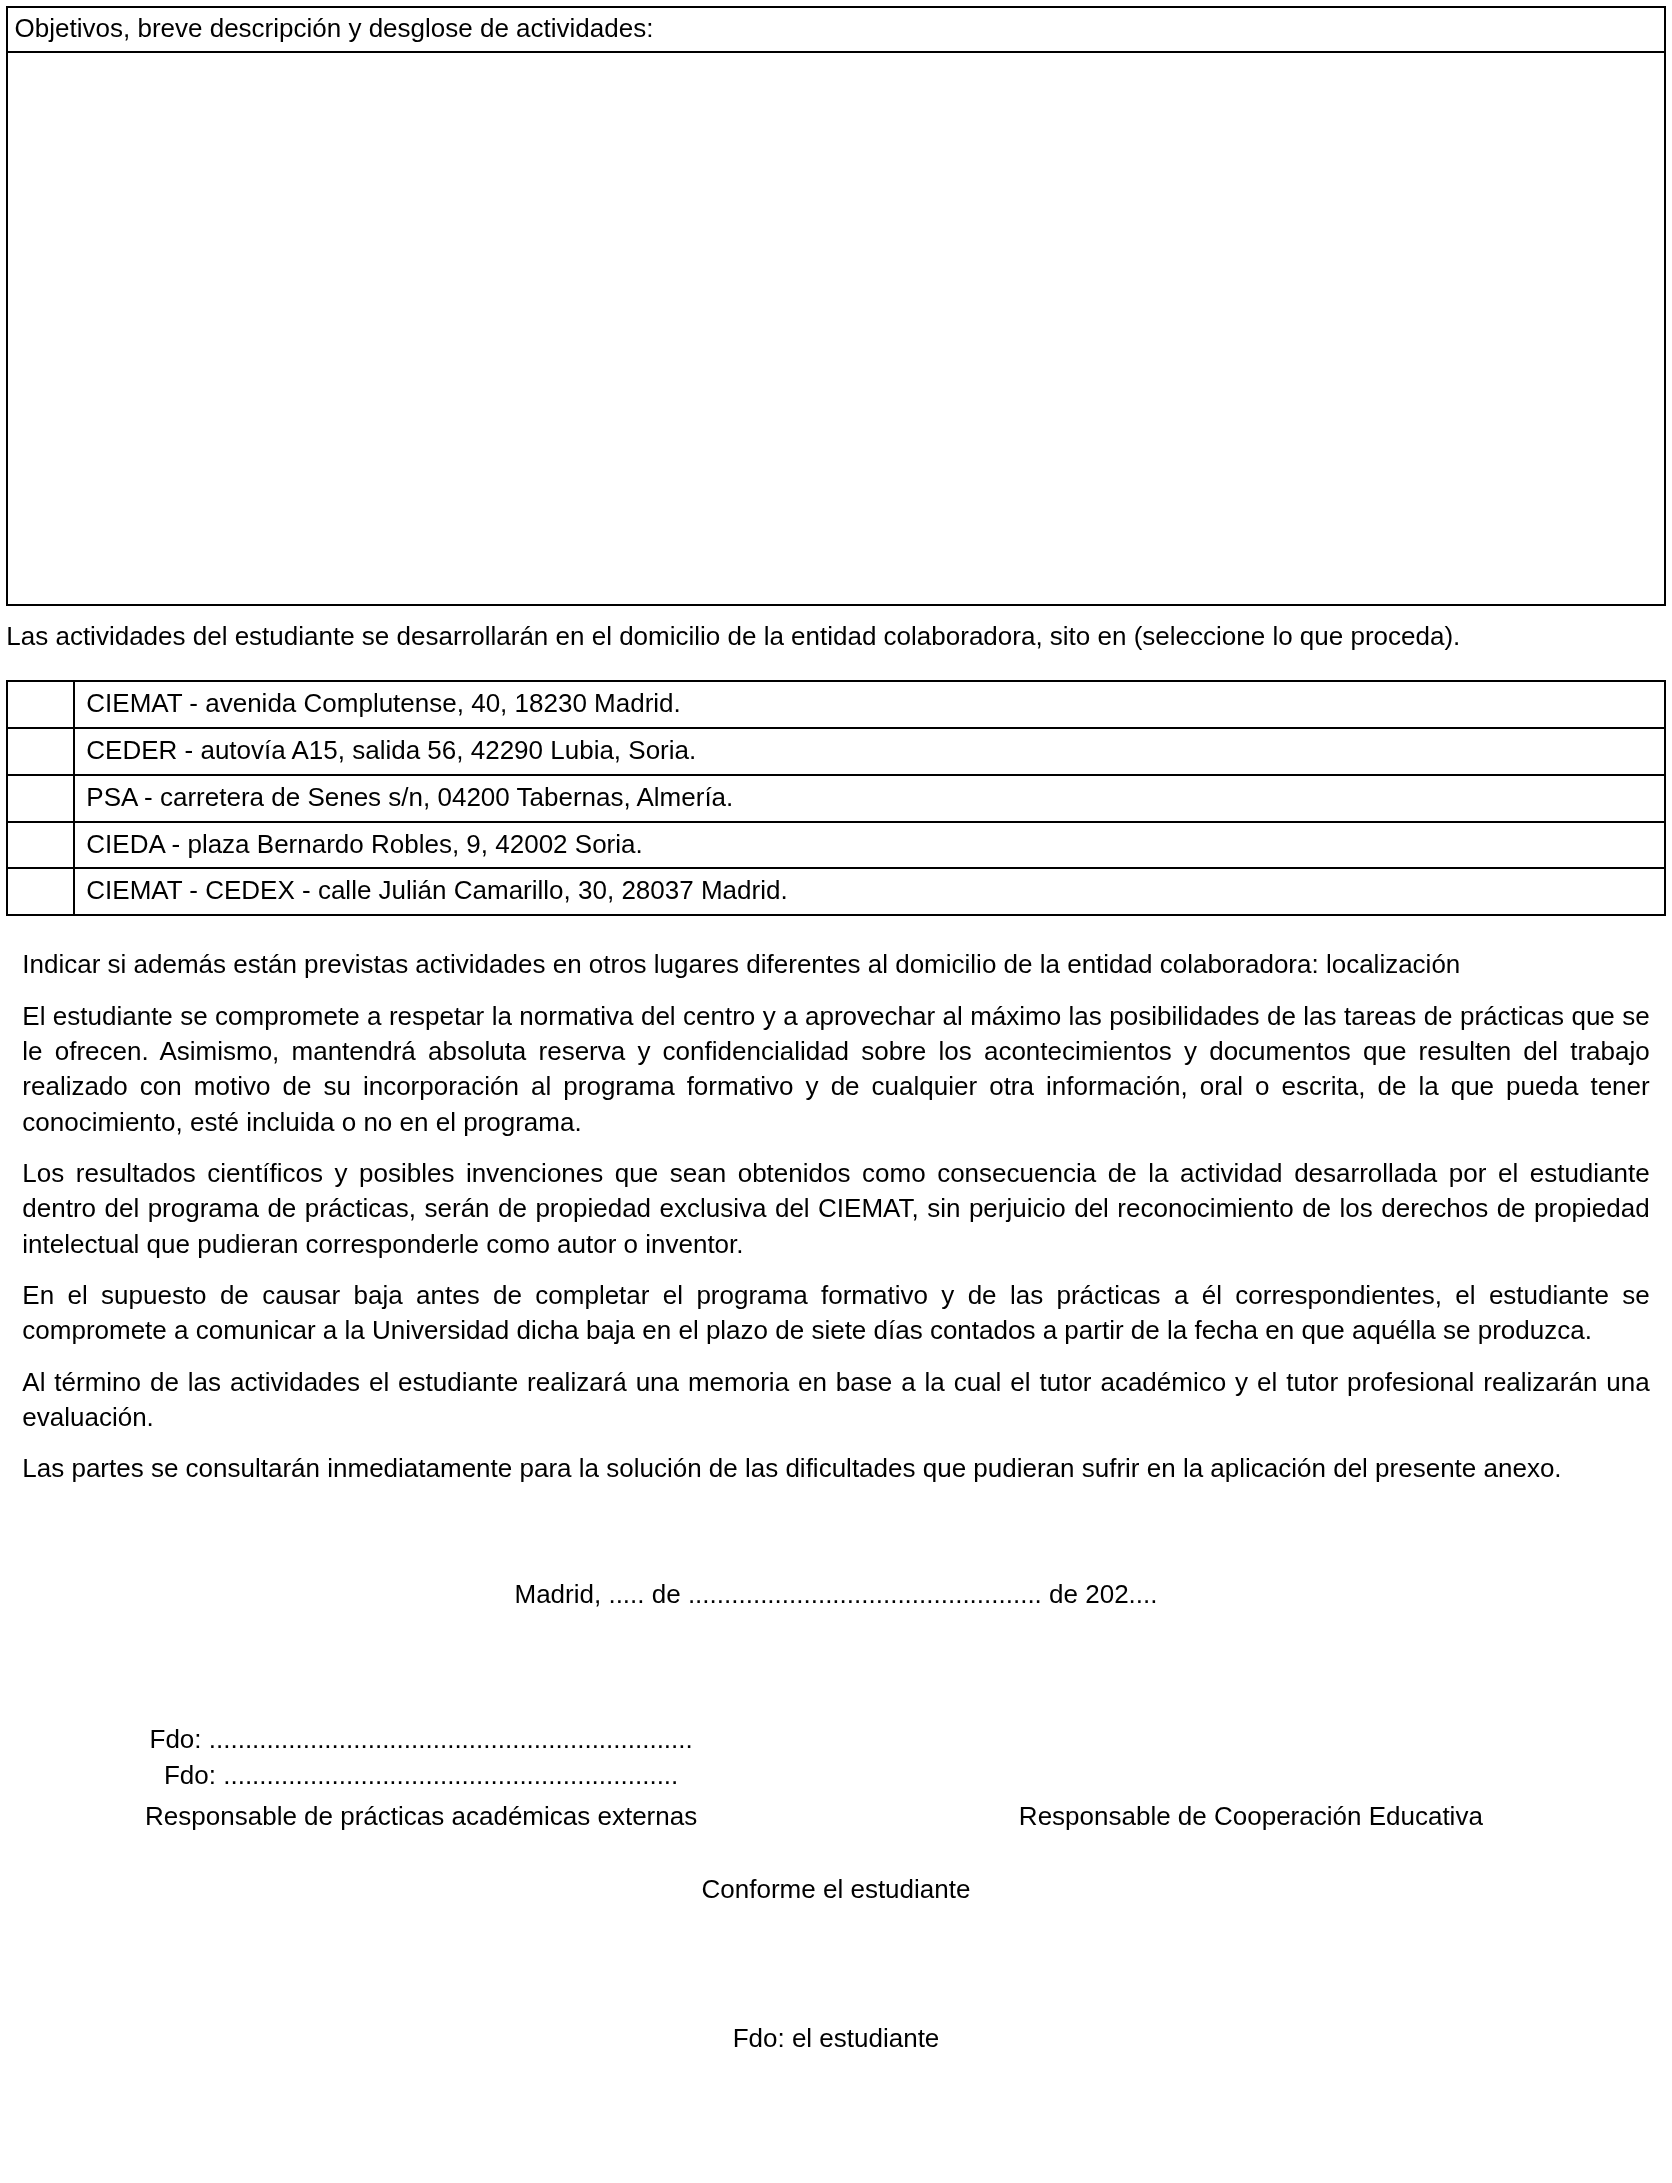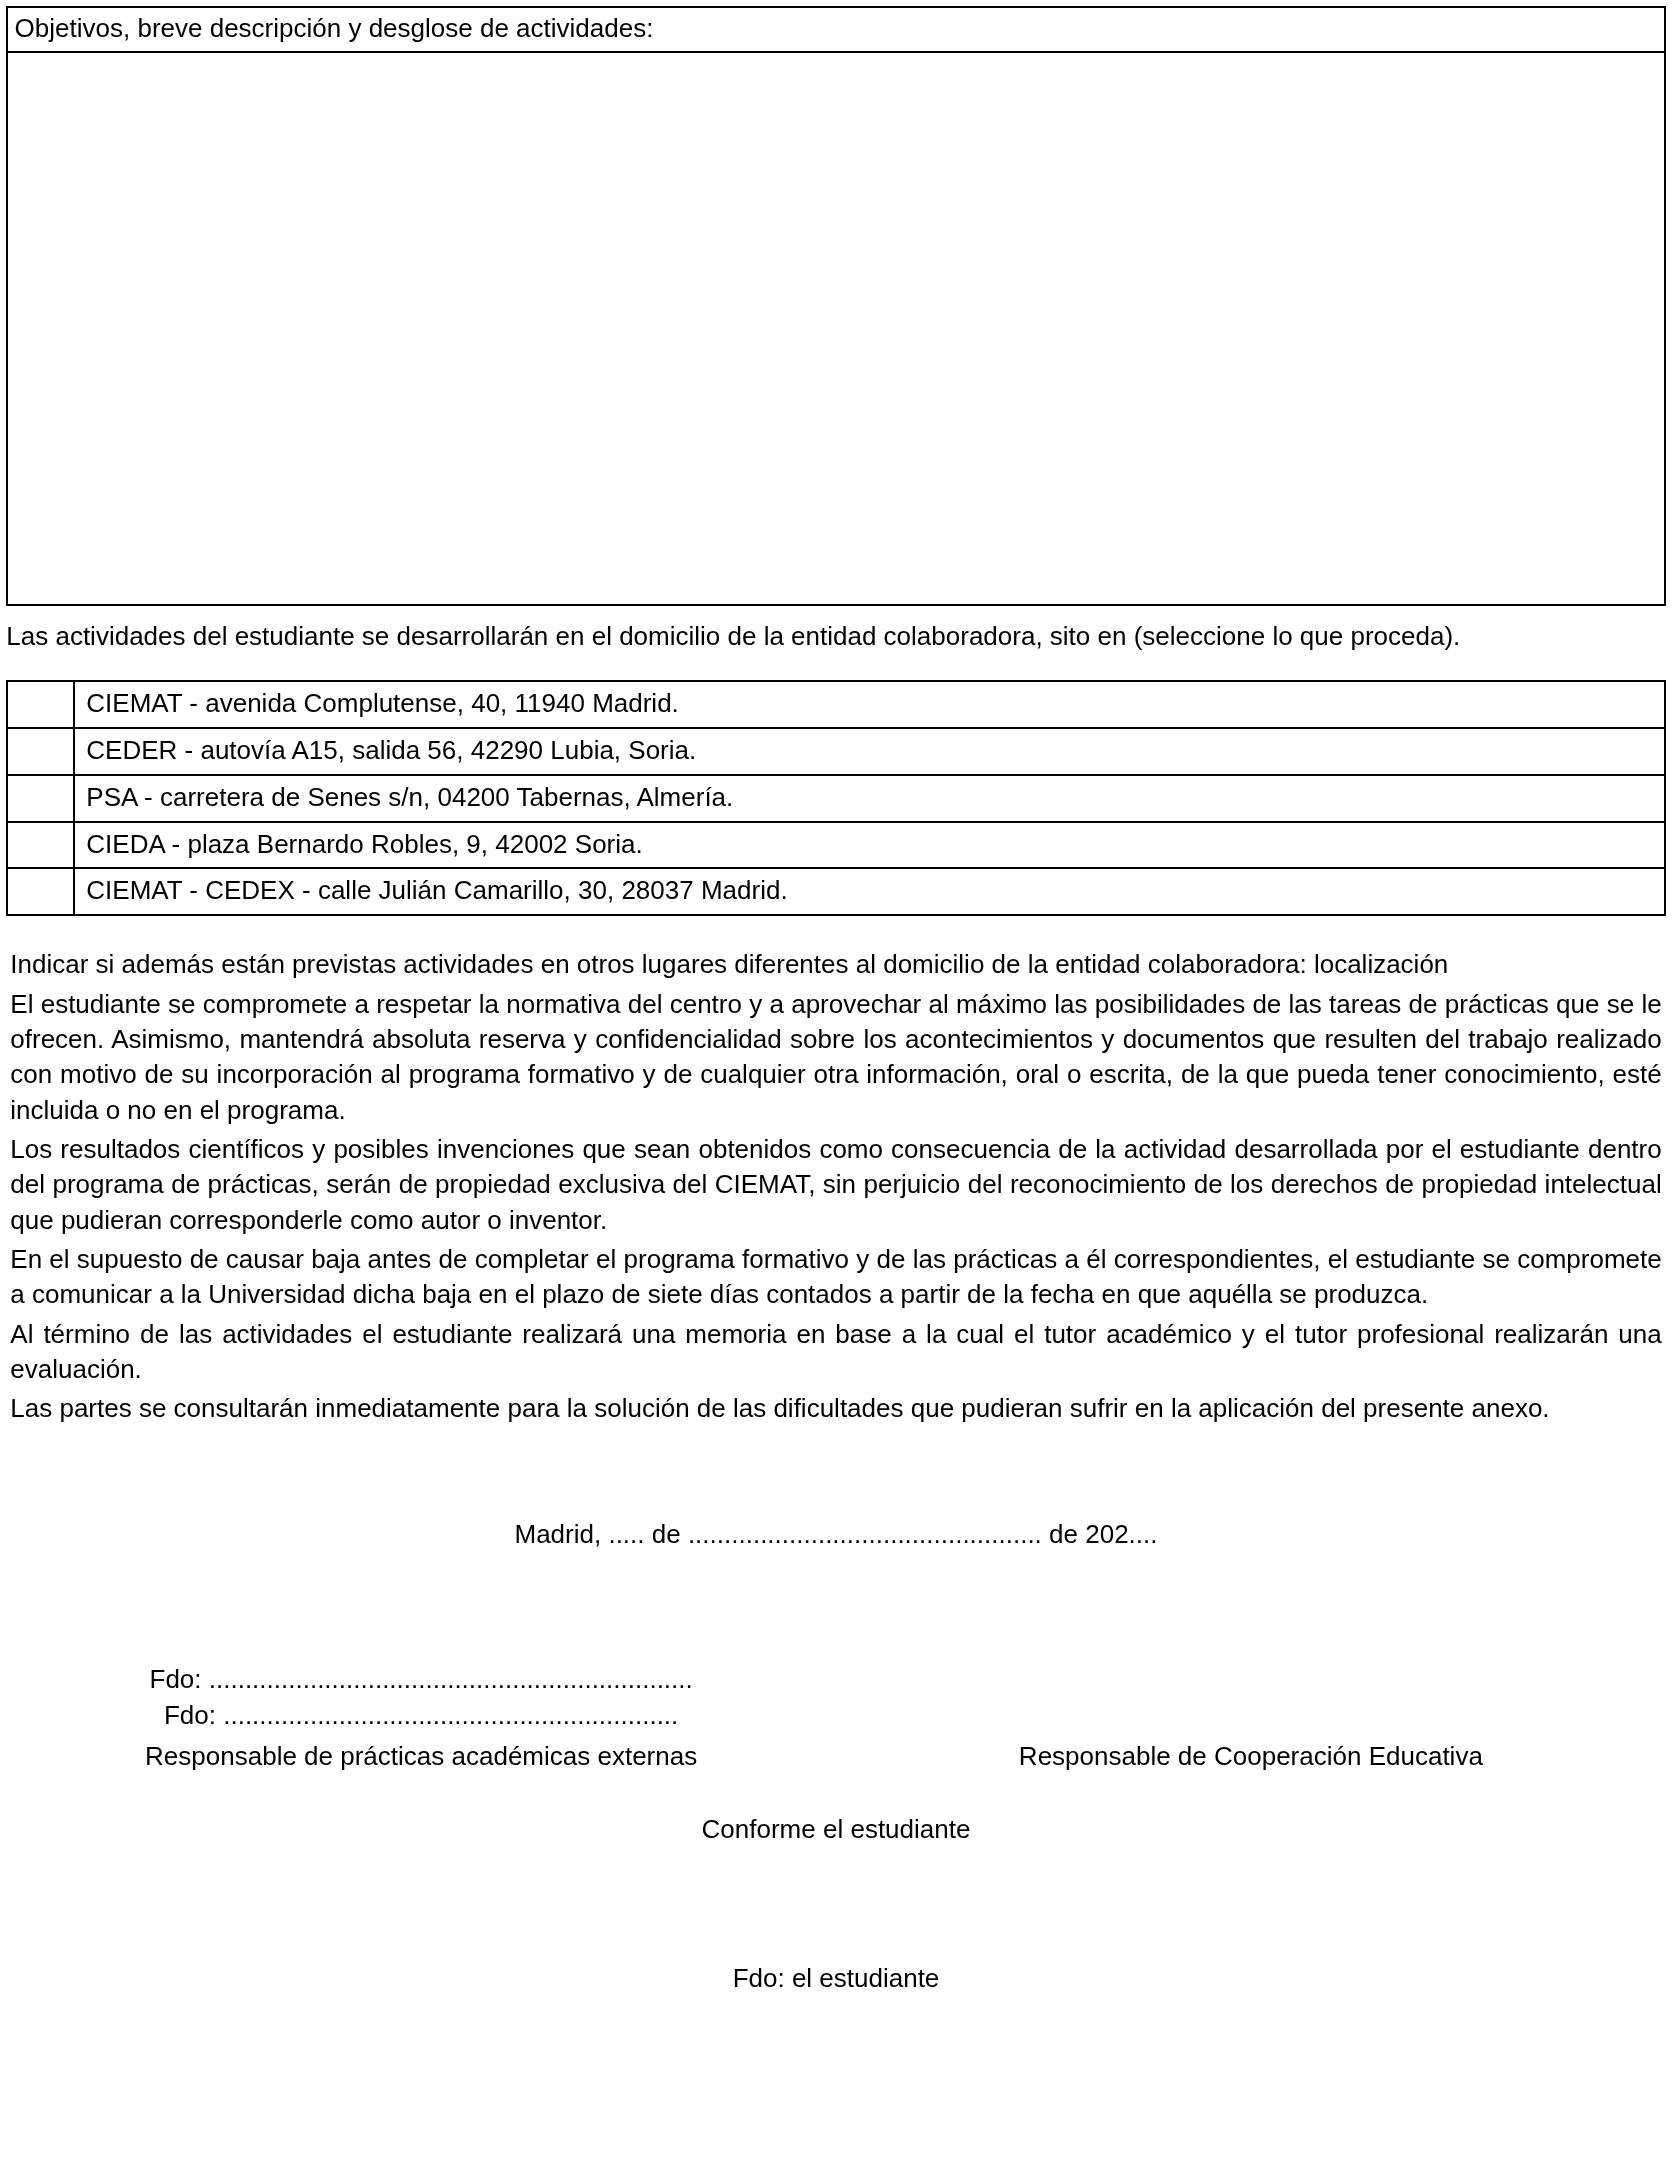--- a/index.html
+++ b/index.html
@@ -59,21 +59,21 @@
   }
   td.loc-text {
     text-align: left;
   }
 
   
   .paragraphs {
     margin-top: 31px;
   }
   p.para {
-    margin: 4px;
+    margin: 16px;
     text-align: justify;
   }
 
   
   .date-line {
     margin-top: 90px;
     text-align: center;
   }
   .sig-row {
     display: flex;
@@ -99,21 +99,21 @@
     <div class="objectives-title">Objetivos, breve descripción y desglose de actividades:</div>
     <div class="objectives-content"></div>
   </div>
 
   <p class="intro">Las actividades del estudiante se desarrollarán en el domicilio de la entidad colaboradora, sito en (seleccione lo que proceda).</p>
 
   <table class="loc-table">
     <tbody>
       <tr>
         <td class="checkbox-cell"></td>
-        <td class="loc-text">CIEMAT - avenida Complutense, 40, 11940 Madrid.</td>
+        <td class="loc-text">CIEMAT - avenida Complutense, 40, 18230 Madrid.</td>
       </tr>
       <tr>
         <td class="checkbox-cell"></td>
         <td class="loc-text">CEDER - autovía A15, salida 56, 42290 Lubia, Soria.</td>
       </tr>
       <tr>
         <td class="checkbox-cell"></td>
         <td class="loc-text">PSA - carretera de Senes s/n, 04200 Tabernas, Almería.</td>
       </tr>
       <tr>

